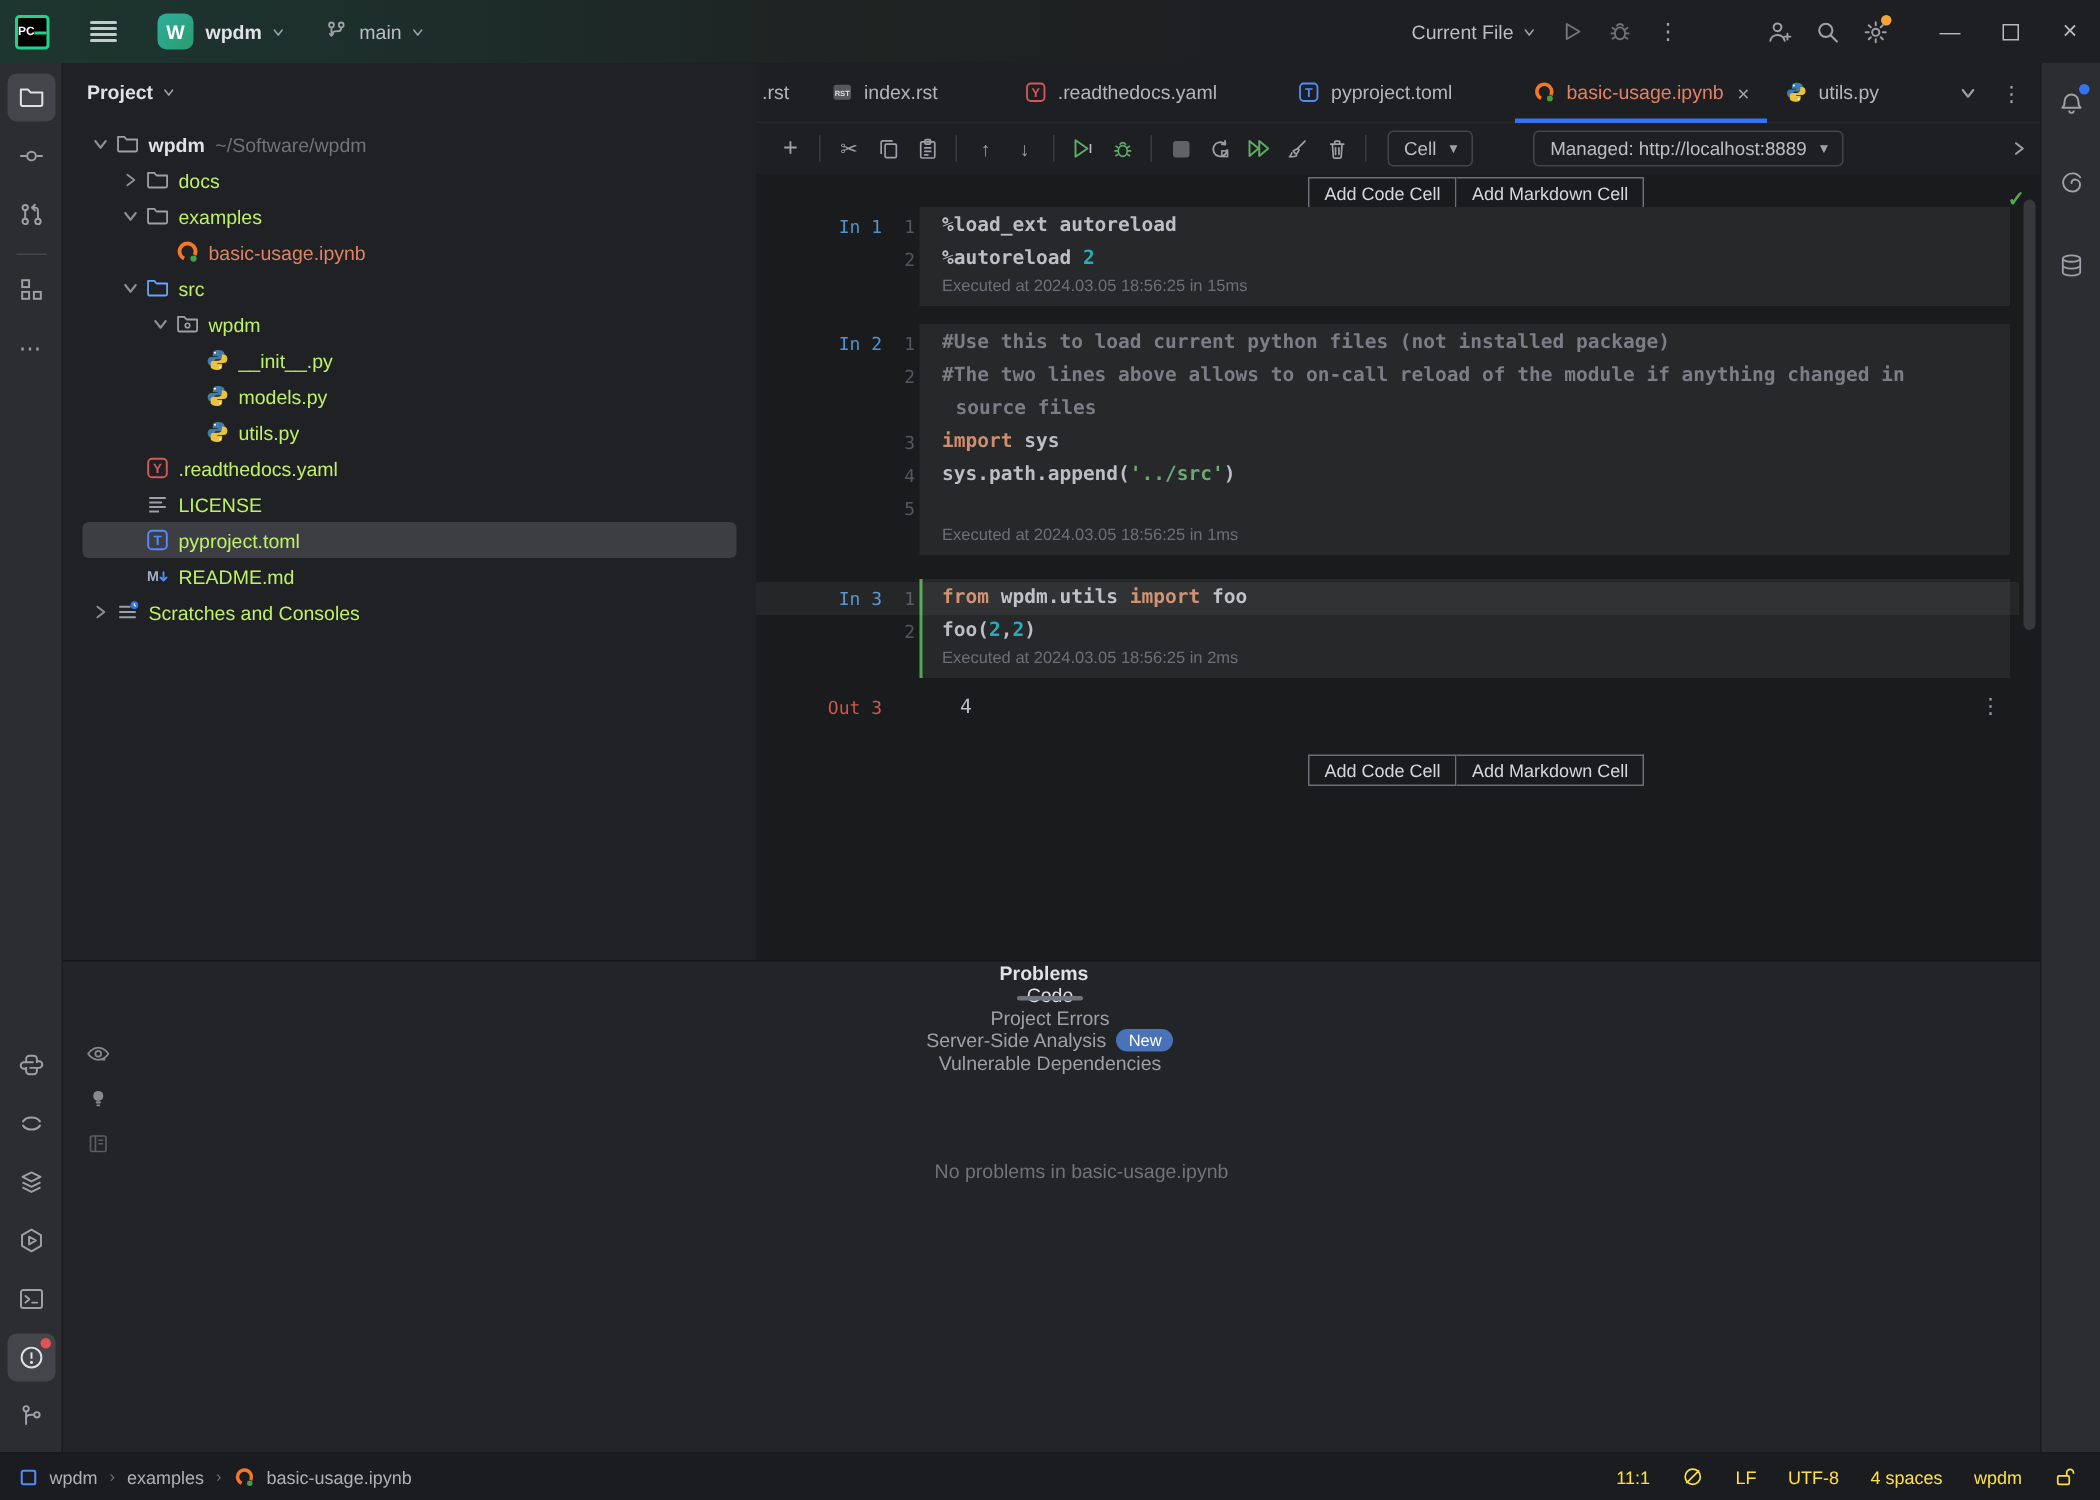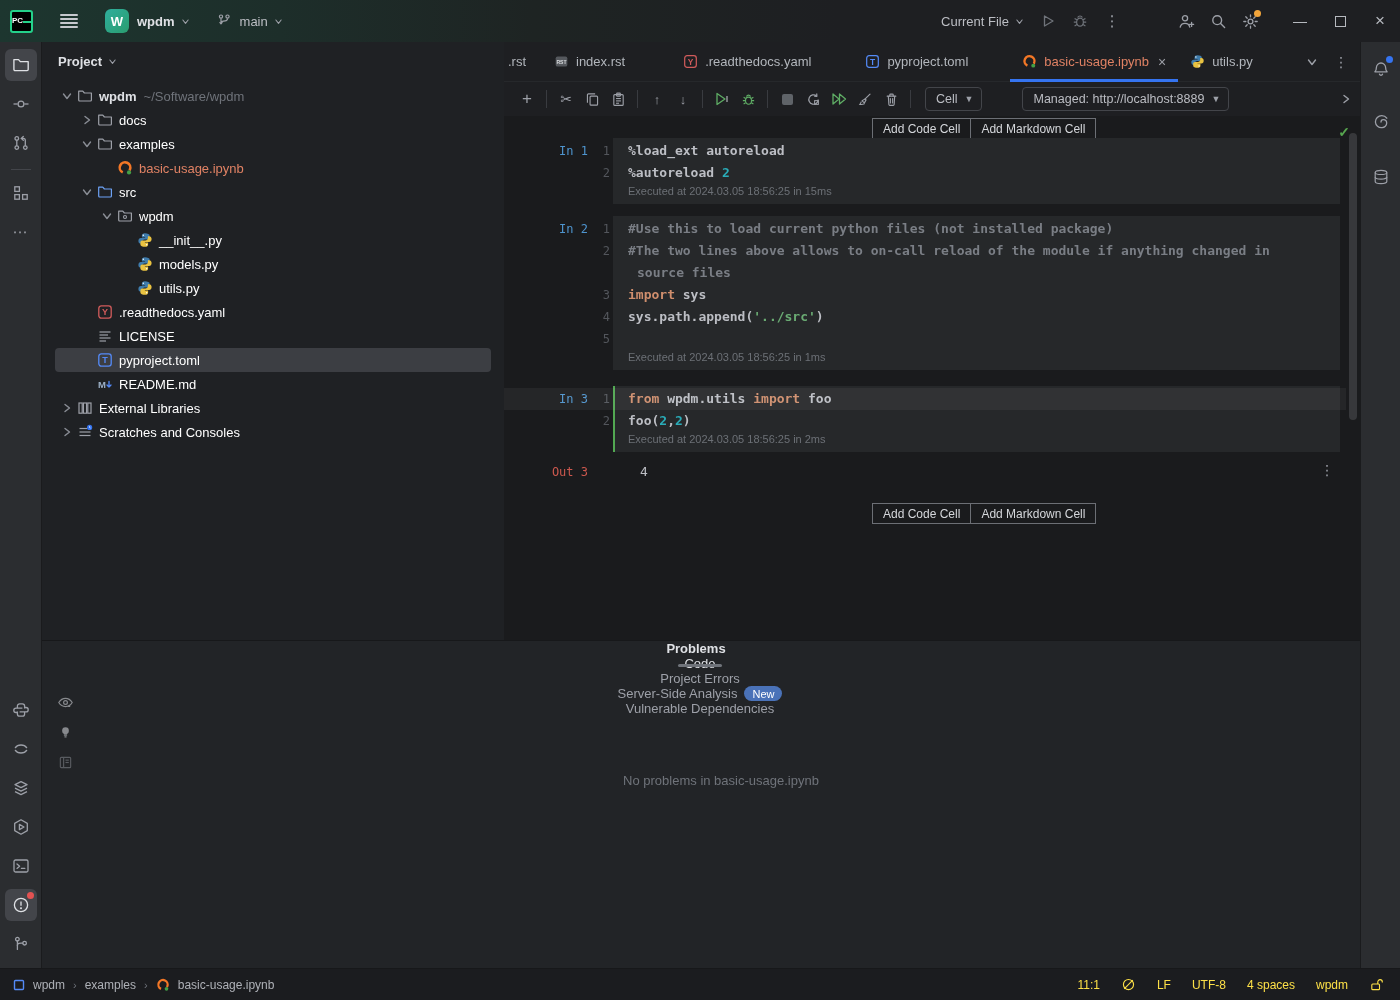--- a/index.html
+++ b/index.html
@@ -53,21 +53,21 @@
     border-left:1px solid #1a1b1d; display:flex; flex-direction:column; align-items:center;}
 
   
   .project-panel{ position:absolute; left:42px; top:42px; width:462px; height:598px; background:#1f2124;}
   .pp-header{ height:38px; display:flex; align-items:center; padding-left:16px; color:#dfe1e5; font-weight:600;}
   .tree{ padding-top:4px;}
   .tree-row{ height:24px; margin:0 13px; display:flex; align-items:center; border-radius:4px; cursor:pointer; white-space:nowrap;}
   .tree-row.selected{ background:#3c3e43;}
   .tr-chev{ width:18px; display:flex; justify-content:center; flex:none; color:#8a8e96;}
   .tr-icon{ width:18px; display:flex; justify-content:center; flex:none;}
-  .tr-label{ margin-left:5px; color:#ffffff;}
+  .tr-label{ margin-left:5px; color:#bef264;}
   .tr-label.bold{ color:#dfe1e5; font-weight:600;}
   .tr-label.modified{ color:#e08264;}
   .tr-hint{ margin-left:7px; color:#6f737a;}
   .ind-0{ padding-left:3px;} .ind-1{ padding-left:23px;} .ind-2{ padding-left:43px;} .ind-3{ padding-left:63px;}
 
   
   .editor{ position:absolute; left:504px; top:42px; width:856px; height:598px; background:#1a1b1d;}
   .tabbar{ position:absolute; left:0; top:0; right:0; height:40px; background:#1e1f22;
     border-bottom:1px solid #26282b; display:flex; align-items:stretch;}
   .tab{ display:flex; align-items:center; padding:0 12px; color:#b2b6bc; cursor:pointer; position:relative; white-space:nowrap;}
@@ -574,33 +574,20 @@
       <span class="tr-label">pyproject.toml</span>
     </div>
     <div class="tree-row ind-1">
       <span class="tr-chev"></span>
       <span class="tr-icon">
           <svg width="16" height="16" viewBox="0 0 16 16">
             <use href="#i-md"></use>
           </svg>
         </span>
       <span class="tr-label">README.md</span>
-    </div>
-    <div class="tree-row ind-0">
-      <span class="tr-chev">
-          <svg width="12" height="12">
-            <use href="#i-chev-r"></use>
-          </svg>
-        </span>
-      <span class="tr-icon">
-          <svg width="16" height="16" viewBox="0 0 16 16" style="color:#9da0a8">
-            <use href="#i-lib"></use>
-          </svg>
-        </span>
-      <span class="tr-label">External Libraries</span>
     </div>
     <div class="tree-row ind-0">
       <span class="tr-chev">
           <svg width="12" height="12">
             <use href="#i-chev-r"></use>
           </svg>
         </span>
       <span class="tr-icon">
           <svg width="16" height="16" viewBox="0 0 16 16" style="color:#9da0a8">
             <use href="#i-scratch"></use>

